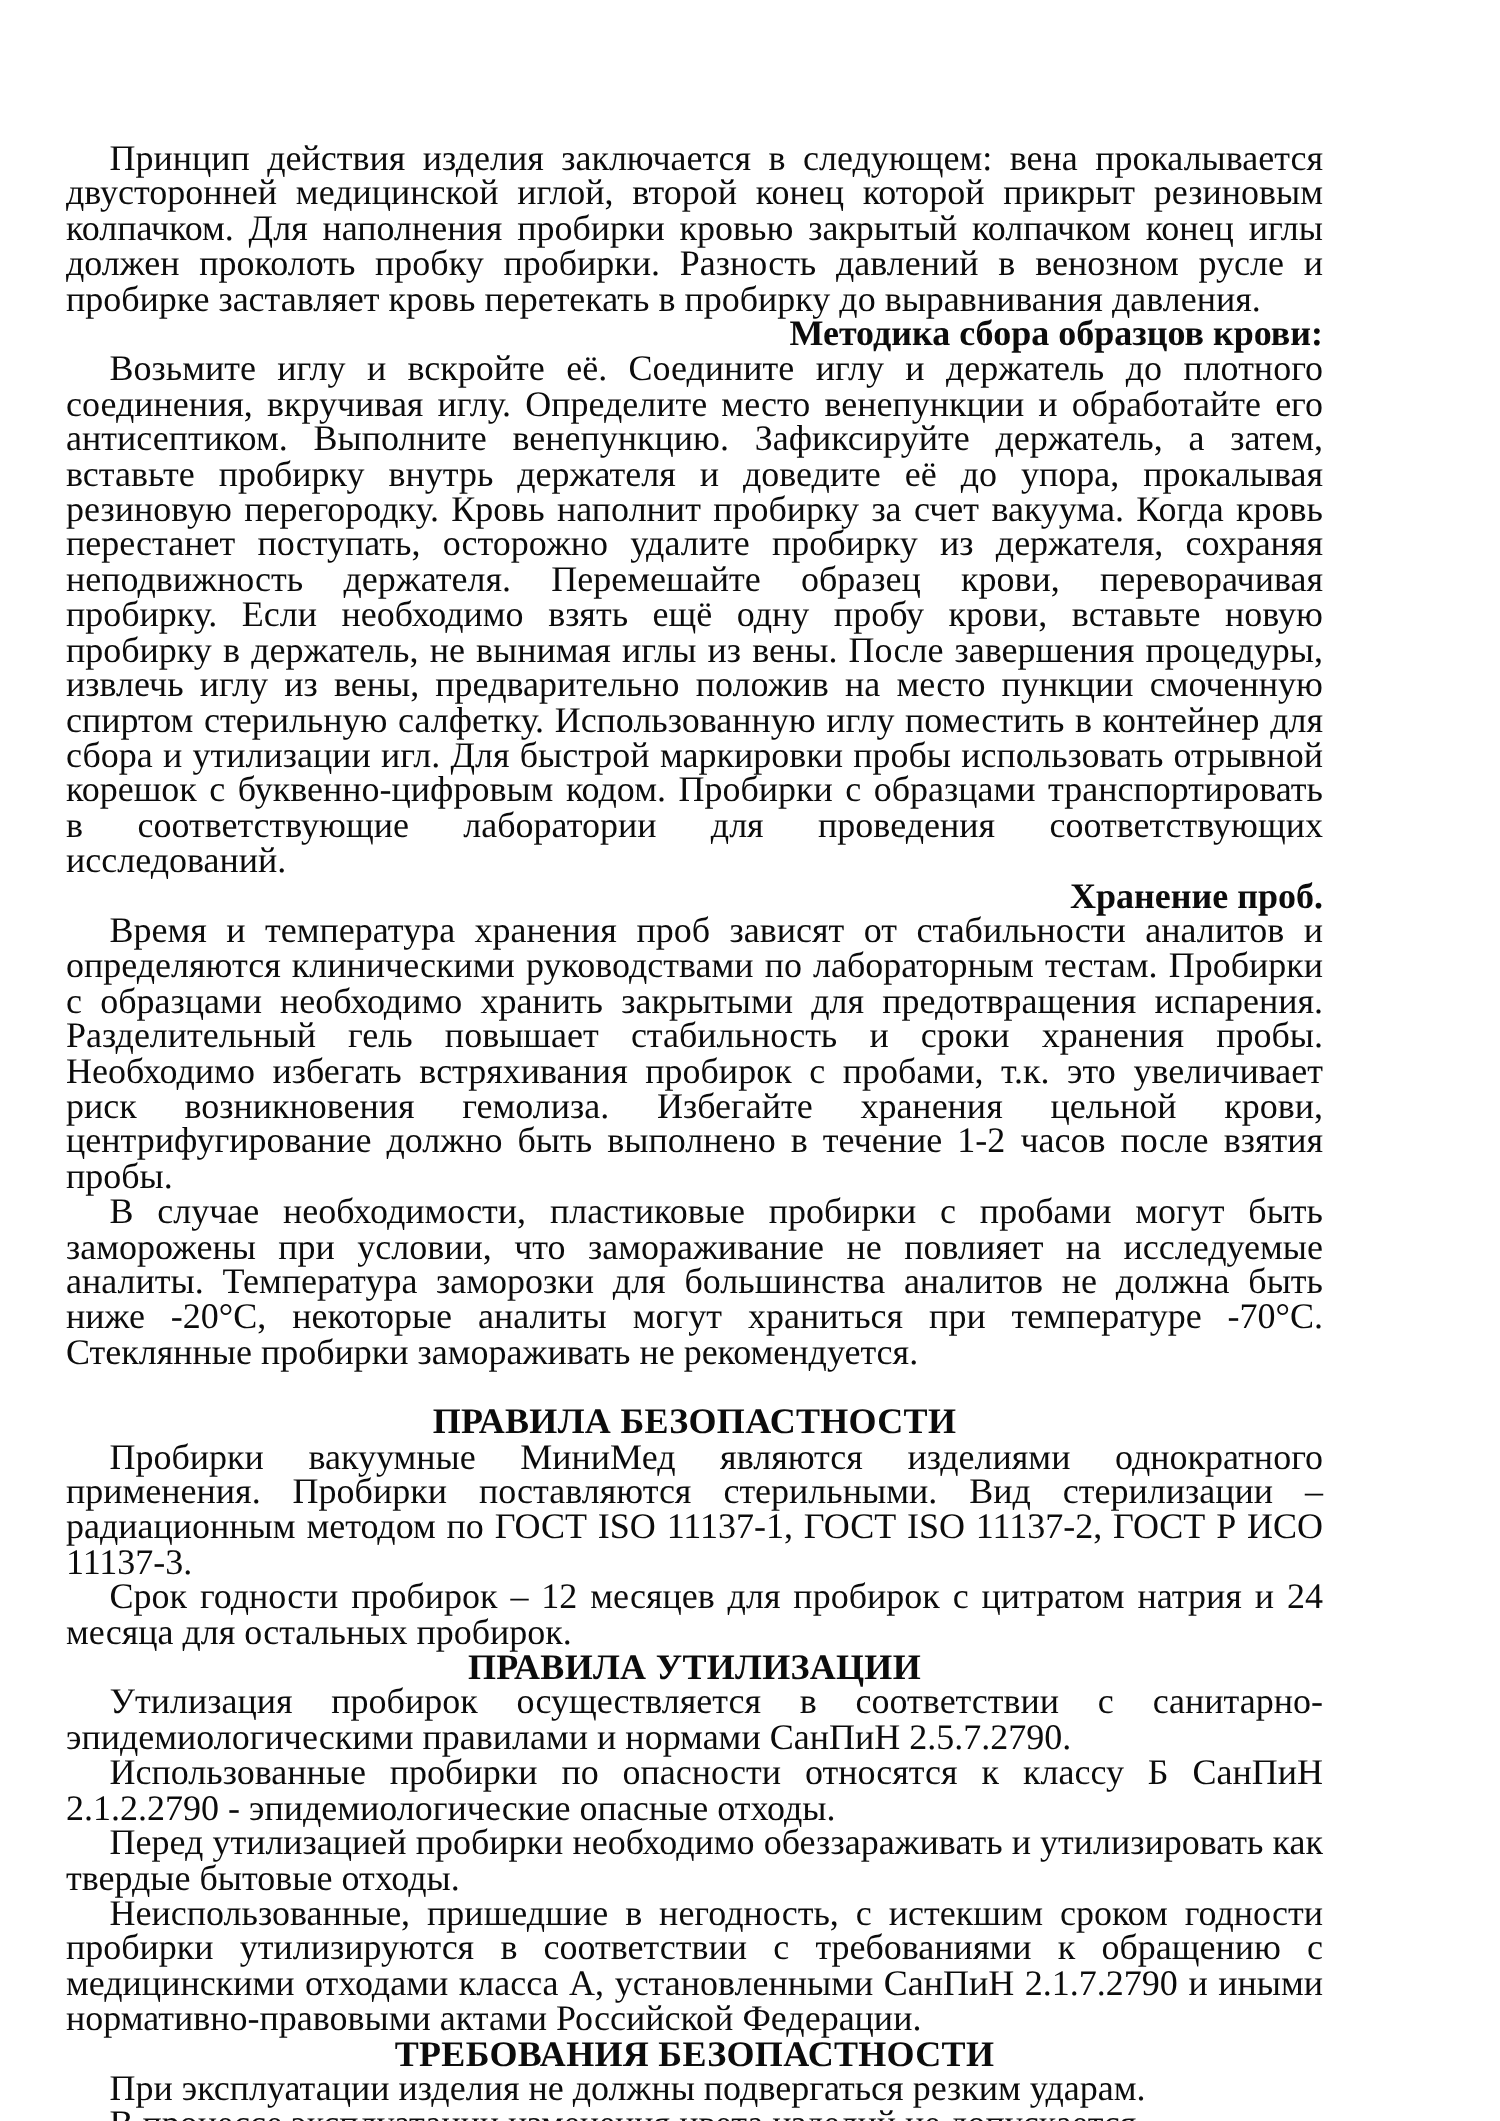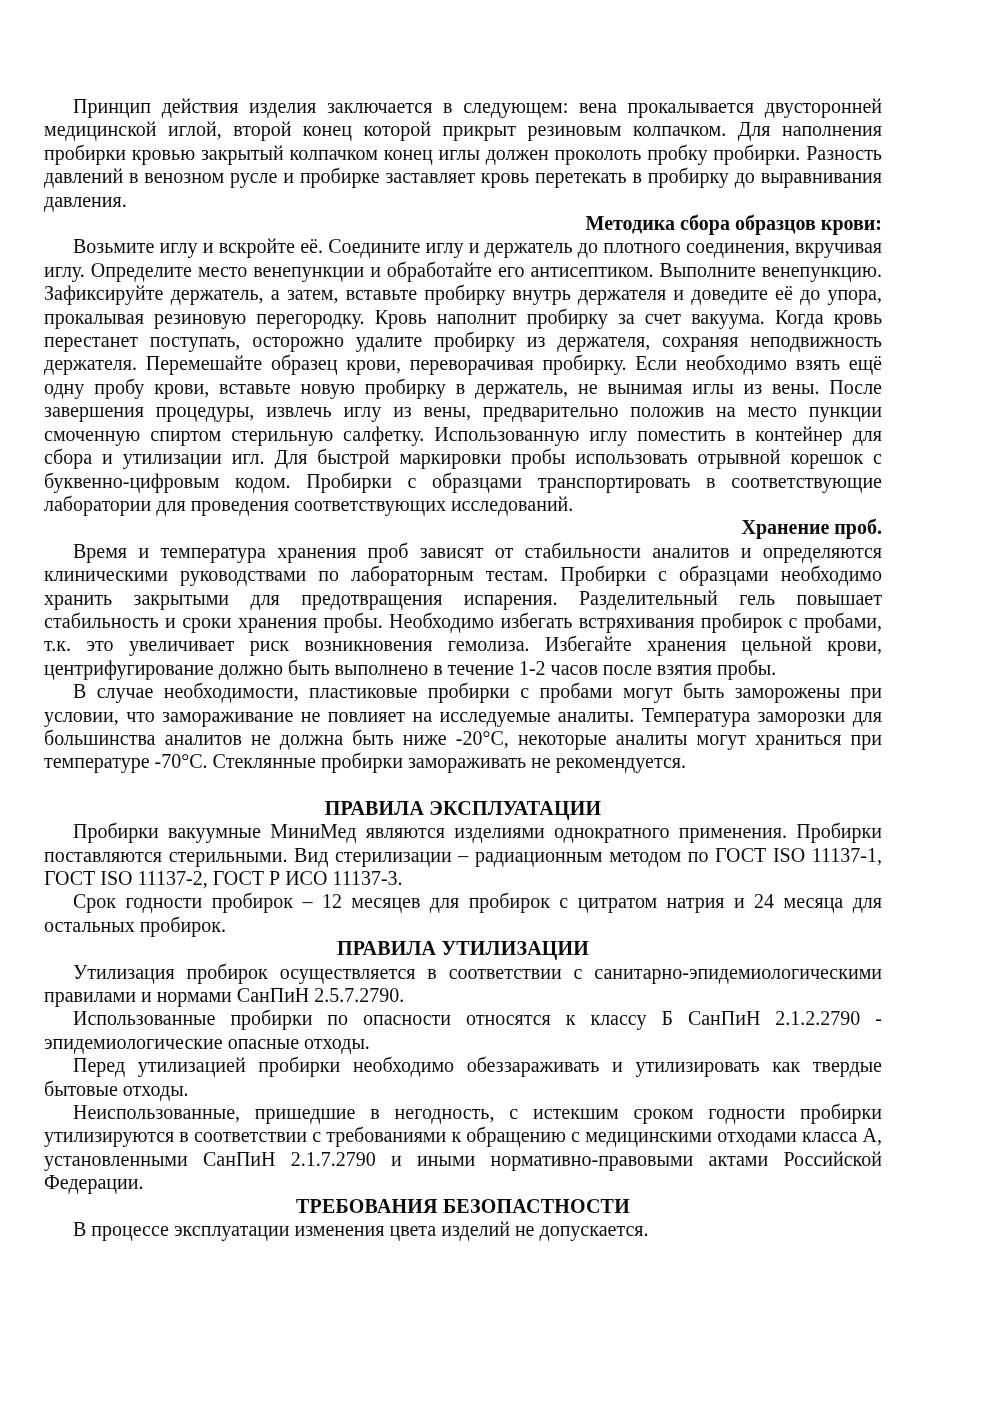--- a/index.html
+++ b/index.html
@@ -12,21 +12,21 @@
     height: 1414px;
     overflow: hidden;
   }
   .page {
     box-sizing: border-box;
     width: 1000px;
     height: 1414px;
     background: #ffffff;
     padding: 95px 118px 40px 44px;
     font-family: "Liberation Serif", "DejaVu Serif", serif;
-    font-size: 20px;
+    font-size: 24px;
     line-height: 23.4px;
     color: #0c0c0c;
   }
   .para {
     margin: 0;
     text-align: justify;
     text-indent: 29px;
   }
   .subheading {
     margin: 0;
@@ -48,23 +48,24 @@
 </head>
 <body>
 
 <div class="page">
   <p class="para">Принцип действия изделия заключается в следующем: вена прокалывается двусторонней медицинской иглой, второй конец которой прикрыт резиновым колпачком. Для наполнения пробирки кровью закрытый колпачком конец иглы должен проколоть пробку пробирки. Разность давлений в венозном русле и пробирке заставляет кровь перетекать в пробирку до выравнивания давления.</p>
   <p class="subheading">Методика сбора образцов крови:</p>
   <p class="para">Возьмите иглу и вскройте её. Соедините иглу и держатель до плотного соединения, вкручивая иглу. Определите место венепункции и обработайте его антисептиком. Выполните венепункцию. Зафиксируйте держатель, а затем, вставьте пробирку внутрь держателя и доведите её до упора, прокалывая резиновую перегородку. Кровь наполнит пробирку за счет вакуума. Когда кровь перестанет поступать, осторожно удалите пробирку из держателя, сохраняя неподвижность держателя. Перемешайте образец крови, переворачивая пробирку. Если необходимо взять ещё одну пробу крови, вставьте новую пробирку в держатель, не вынимая иглы из вены. После завершения процедуры, извлечь иглу из вены, предварительно положив на место пункции смоченную спиртом стерильную салфетку. Использованную иглу поместить в контейнер для сбора и утилизации игл. Для быстрой маркировки пробы использовать отрывной корешок с буквенно-цифровым кодом. Пробирки с образцами транспортировать в соответствующие лаборатории для проведения соответствующих исследований.</p>
   <p class="subheading">Хранение проб.</p>
   <p class="para">Время и температура хранения проб зависят от стабильности аналитов и определяются клиническими руководствами по лабораторным тестам. Пробирки с образцами необходимо хранить закрытыми для предотвращения испарения. Разделительный гель повышает стабильность и сроки хранения пробы. Необходимо избегать встряхивания пробирок с пробами, т.к. это увеличивает риск возникновения гемолиза. Избегайте хранения цельной крови, центрифугирование должно быть выполнено в течение 1-2 часов после взятия пробы.</p>
   <p class="para">В случае необходимости, пластиковые пробирки с пробами могут быть заморожены при условии, что замораживание не повлияет на исследуемые аналиты. Температура заморозки для большинства аналитов не должна быть ниже -20°С, некоторые аналиты могут храниться при температуре -70°С. Стеклянные пробирки замораживать не рекомендуется.</p>
-  <p class="section-heading gap-before">ПРАВИЛА ЭКСПЛУАТАЦИИ</p>
+  <p class="section-heading gap-before">ПРАВИЛА БЕЗОПАСТНОСТИ</p>
   <p class="para">Пробирки вакуумные МиниМед являются изделиями однократного применения. Пробирки поставляются стерильными. Вид стерилизации – радиационным методом по ГОСТ ISO 11137-1, ГОСТ ISO 11137-2, ГОСТ Р ИСО 11137-3.</p>
   <p class="para">Срок годности пробирок – 12 месяцев для пробирок с цитратом натрия и 24 месяца для остальных пробирок.</p>
   <p class="section-heading">ПРАВИЛА УТИЛИЗАЦИИ</p>
   <p class="para">Утилизация пробирок осуществляется в соответствии с санитарно-эпидемиологическими правилами и нормами СанПиН 2.5.7.2790.</p>
   <p class="para">Использованные пробирки по опасности относятся к классу Б СанПиН 2.1.2.2790 - эпидемиологические опасные отходы.</p>
   <p class="para">Перед утилизацией пробирки необходимо обеззараживать и утилизировать как твердые бытовые отходы.</p>
   <p class="para">Неиспользованные, пришедшие в негодность, с истекшим сроком годности пробирки утилизируются в соответствии с требованиями к обращению с медицинскими отходами класса А, установленными СанПиН 2.1.7.2790 и иными нормативно-правовыми актами Российской Федерации.</p>
   <p class="section-heading">ТРЕБОВАНИЯ БЕЗОПАСТНОСТИ</p>
+  <p class="para">При эксплуатации изделия не должны подвергаться резким ударам.</p>
   <p class="para">В процессе эксплуатации изменения цвета изделий не допускается.</p>
 </div>
 
 </body></html>

